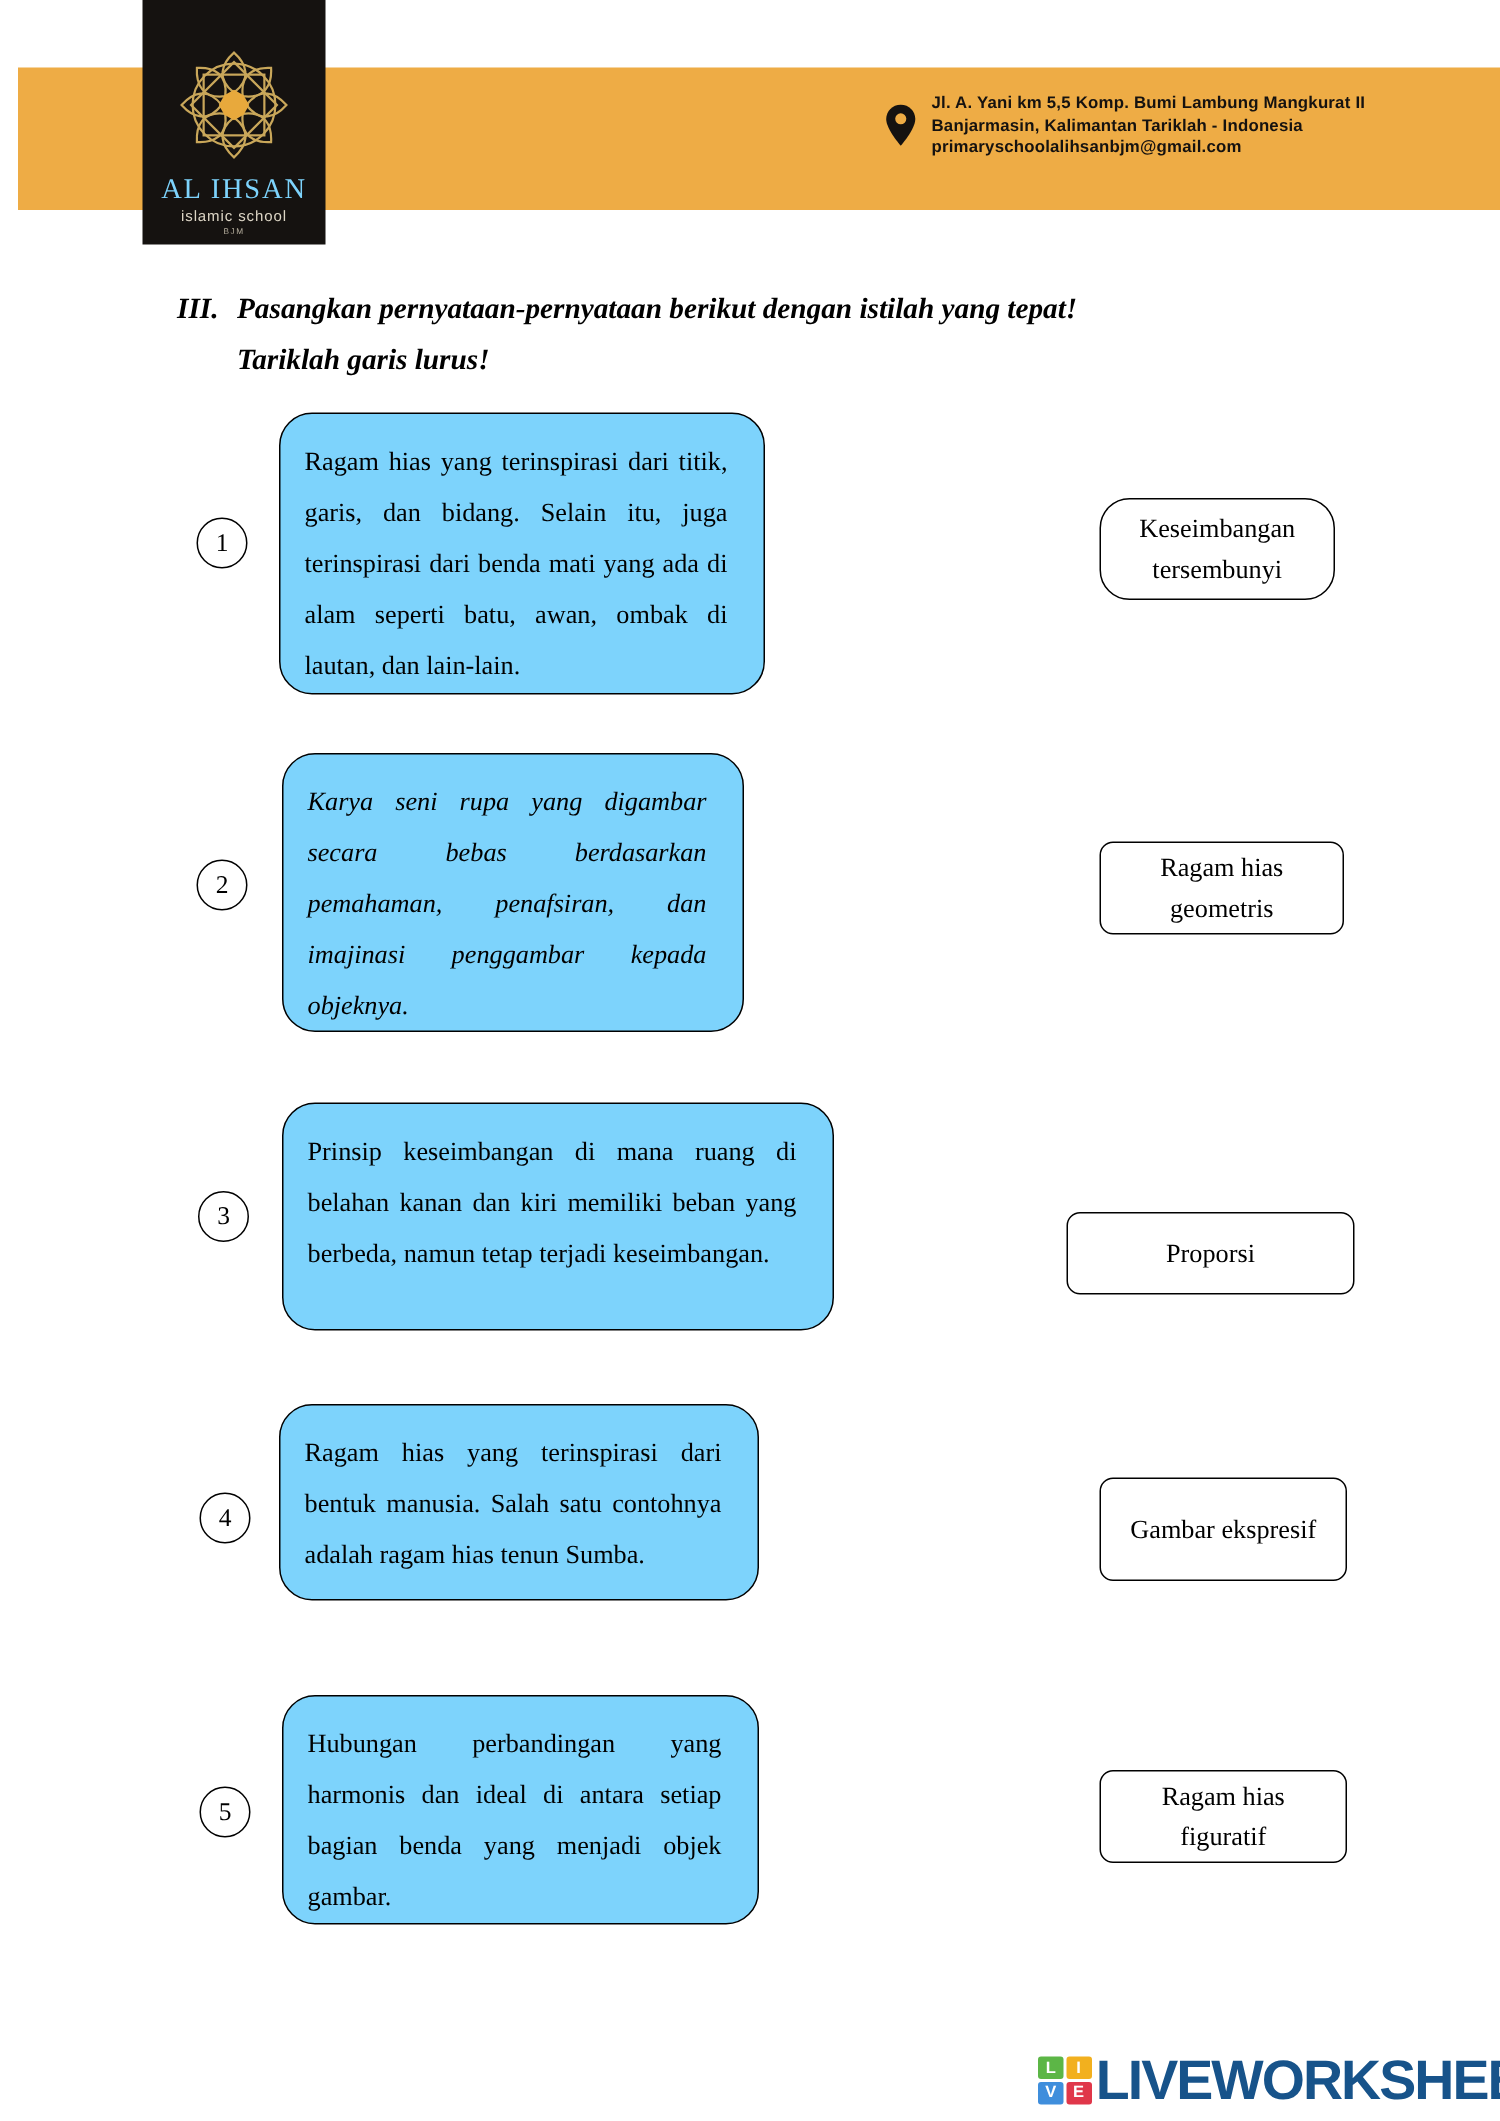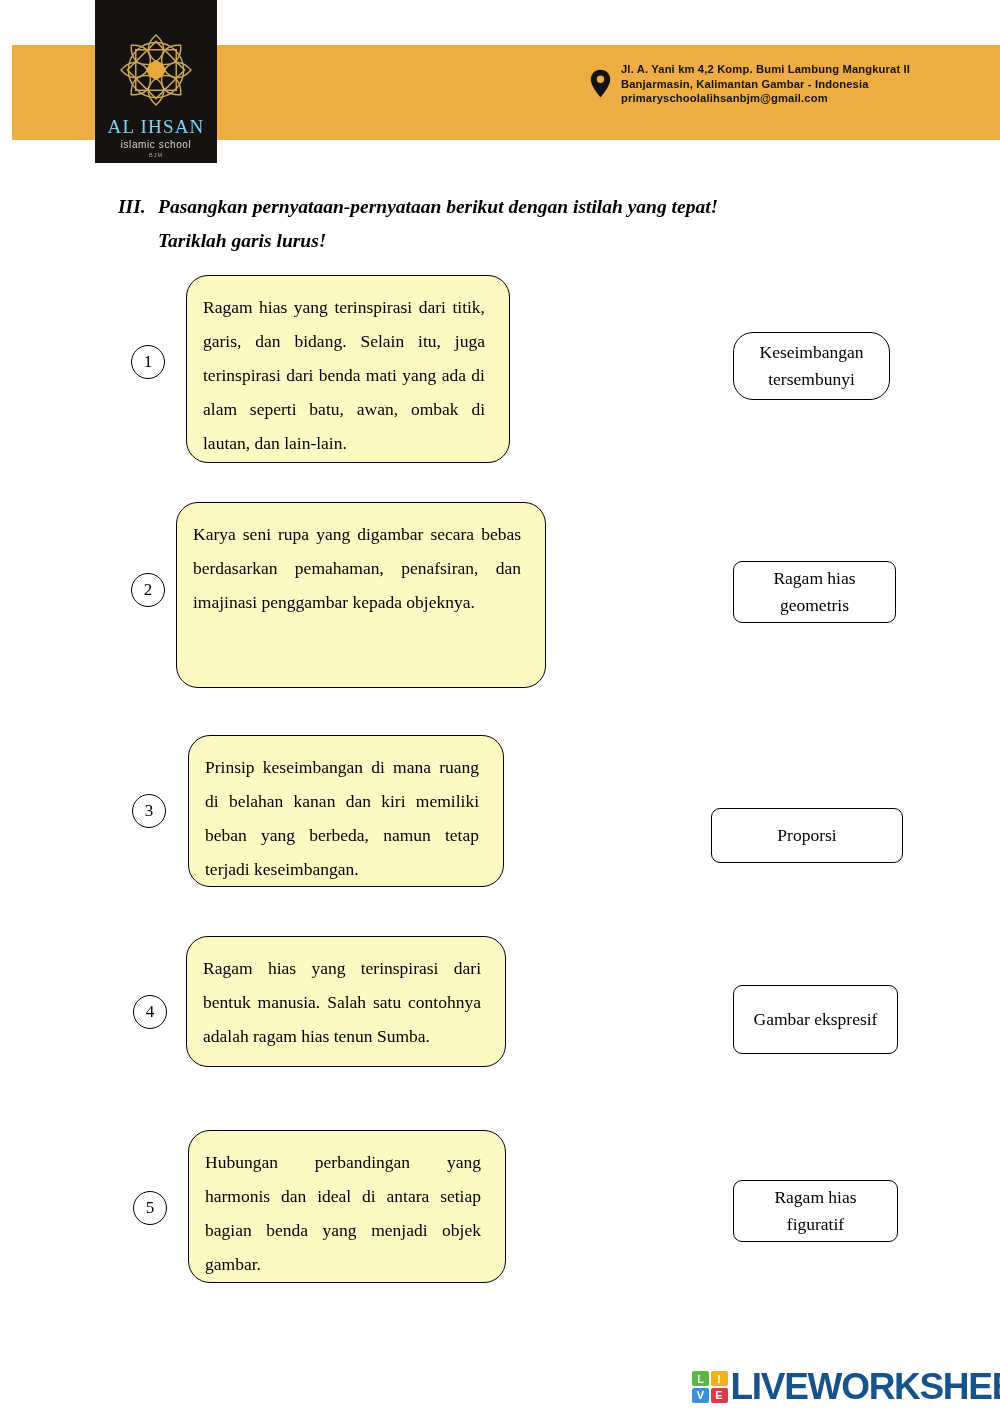--- a/index.html
+++ b/index.html
@@ -141,21 +141,21 @@
     font-size: 17px;
     background: #fff;
     box-sizing: border-box;
   }
 
   .stmt-box {
     position: absolute;
     border: 1.7px solid #000;
     border-radius: 22px;
     box-sizing: border-box;
-    background: #fef9c3;
+    background: #7dd3fc;
     padding: 14px 24px 12px 16px;
   }
   .stmt-text {
     font-size: 17.5px;
     line-height: 34px;
     text-align: justify;
     text-align-last: left;
     hyphens: none;
   }
 
@@ -258,22 +258,22 @@
   </div>
 
   <div id="address-block">
     <span id="pin-icon">
       <svg width="21" height="29" viewBox="0 0 21 29">
         <path d="M10.5 0.8 C5.0 0.8 0.8 5.0 0.8 10.4 C0.8 17.4 10.5 28.2 10.5 28.2 C10.5 28.2 20.2 17.4 20.2 10.4 C20.2 5.0 16.0 0.8 10.5 0.8 Z" fill="#151210"></path>
         <circle cx="10.5" cy="10.2" r="3.7" fill="#eeac45"></circle>
       </svg>
     </span>
     <div id="address-lines">
-      <div>Jl. A. Yani km 4,2 Komp. Bumi Lambung Mangkurat II</div>
-      <div>Banjarmasin, Kalimantan Gambar - Indonesia</div>
+      <div>Jl. A. Yani km 5,5 Komp. Bumi Lambung Mangkurat II</div>
+      <div>Banjarmasin, Kalimantan Tariklah - Indonesia</div>
       <div>primaryschoolalihsanbjm@gmail.com</div>
     </div>
   </div>
 </div>
 
 <div id="instruction">
   <div class="instr-row">
     <span id="instr-numeral">III.</span>
     <span>Pasangkan pernyataan-pernyataan berikut dengan istilah yang tepat!</span>
   </div>
@@ -292,34 +292,34 @@
     <div class="ans-box" style="left:733px; top:72px; width:157px; height:68px;border-radius:20px;">
       <div class="ans-text">
         <div>Keseimbangan</div>
         <div>tersembunyi</div>
       </div>
     </div>
   </div>
 
   <div class="match-row" style="top:230px;height:210px;">
     <div class="num-circle" style="left:131px; top:83px;">2</div>
-    <div class="stmt-box" style="left:176px; top:12px; width:370px; height:186px;">
+    <div class="stmt-box" style="left:188px; top:12px; width:308px; height:186px;font-style:italic;">
       <div class="stmt-text">Karya seni rupa yang digambar secara bebas berdasarkan pemahaman, penafsiran, dan imajinasi penggambar kepada objeknya.</div>
     </div>
     <div class="ans-box" style="left:733px; top:71px; width:163px; height:62px;">
       <div class="ans-text">
         <div>Ragam hias</div>
         <div>geometris</div>
       </div>
     </div>
   </div>
 
   <div class="match-row" style="top:462px;height:200px;">
     <div class="num-circle" style="left:132px; top:72px;">3</div>
-    <div class="stmt-box" style="left:188px; top:13px; width:316px; height:152px;">
+    <div class="stmt-box" style="left:188px; top:13px; width:368px; height:152px;">
       <div class="stmt-text">Prinsip keseimbangan di mana ruang di belahan kanan dan kiri memiliki beban yang berbeda, namun tetap terjadi keseimbangan.</div>
     </div>
     <div class="ans-box" style="left:711px; top:62px; width:192px; height:55px;margin-top:24px;">
       <div class="ans-text">
         <div>Proporsi</div>
       </div>
     </div>
   </div>
 
   <div class="match-row" style="top:663px;height:200px;">

